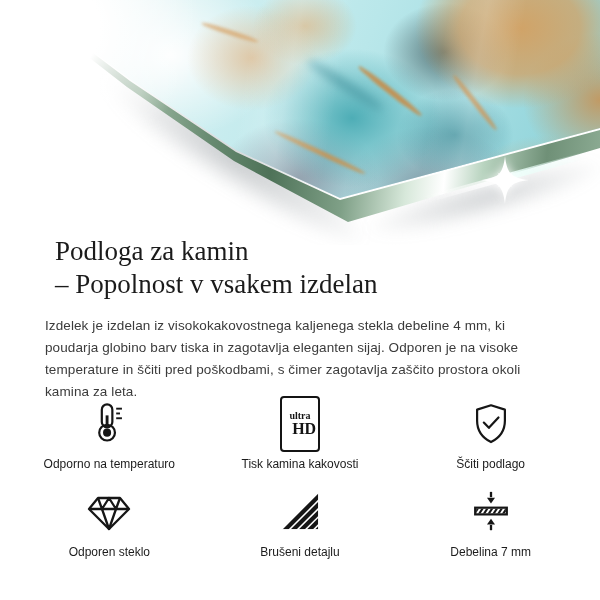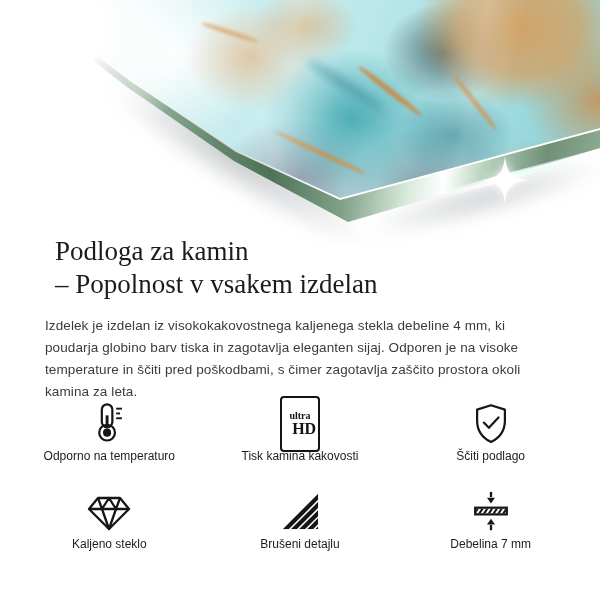--- a/index.html
+++ b/index.html
@@ -69,21 +69,21 @@
          font-family:"Liberation Serif","DejaVu Serif",serif;font-size:27px;line-height:33px;}
   .tl{display:block;margin-left:14px;}
   .desc{position:absolute;left:41px;top:311px;width:516px;margin:4px;color:#3b3b3b;
         font-size:13.5px;line-height:22px;letter-spacing:0.1px;}
 
   
   .features{position:absolute;left:14px;top:399px;width:572px;display:grid;
             grid-template-columns:repeat(3,1fr);grid-auto-rows:88px;}
   .feature{display:flex;flex-direction:column;align-items:center;justify-content:flex-start;}
   .ficon{height:50px;display:flex;align-items:center;justify-content:center;}
-  .flabel{margin-top:0;font-size:12px;color:#1c1c1c;white-space:nowrap;text-align:center;}
+  .flabel{margin-top:8px;font-size:12px;color:#1c1c1c;white-space:nowrap;text-align:center;}
   .icon-stroke{stroke:#161616;fill:none;stroke-width:2.3;}
   .hdbox{width:40px;height:56px;border:2.6px solid #141414;border-radius:4px;box-sizing:border-box;
          display:flex;flex-direction:column;align-items:center;justify-content:center;color:#141414;font-family:Liberation Serif, serif;}
   .hd-top{font-size:10px;font-weight:700;line-height:10px;}
   .hd-bottom{font-size:16px;font-weight:800;line-height:16px;letter-spacing:-0.2px;padding-left:8px;}
 </style>
 </head>
 <body>
 
 <div class="stage">
@@ -155,21 +155,21 @@
 
     <div class="feature">
       <div class="ficon">
         <svg width="48" height="44" viewBox="0 0 48 44">
           <polygon class="icon-stroke" stroke-width="2.2" stroke-linejoin="round" points="13,8 35,8 44,19 24,39 4,19"></polygon>
           <polyline class="icon-stroke" stroke-width="2" stroke-linejoin="round" points="4,19 44,19"></polyline>
           <polyline class="icon-stroke" stroke-width="2" stroke-linejoin="round" points="13,8 17,19 24,8 31,19 35,8"></polyline>
           <polyline class="icon-stroke" stroke-width="2" stroke-linejoin="round" points="17,19 24,39 31,19"></polyline>
         </svg>
       </div>
-      <div class="flabel">Kaljeno steklo</div>
+      <div class="flabel">Odporen steklo</div>
     </div>
 
     <div class="feature">
       <div class="ficon">
         <svg width="46" height="46" viewBox="0 0 48 48">
           <defs>
               <clipPath id="triClip">
                 <polygon points="5,42 43,42 43,4"></polygon>
               </clipPath>
             </defs>

